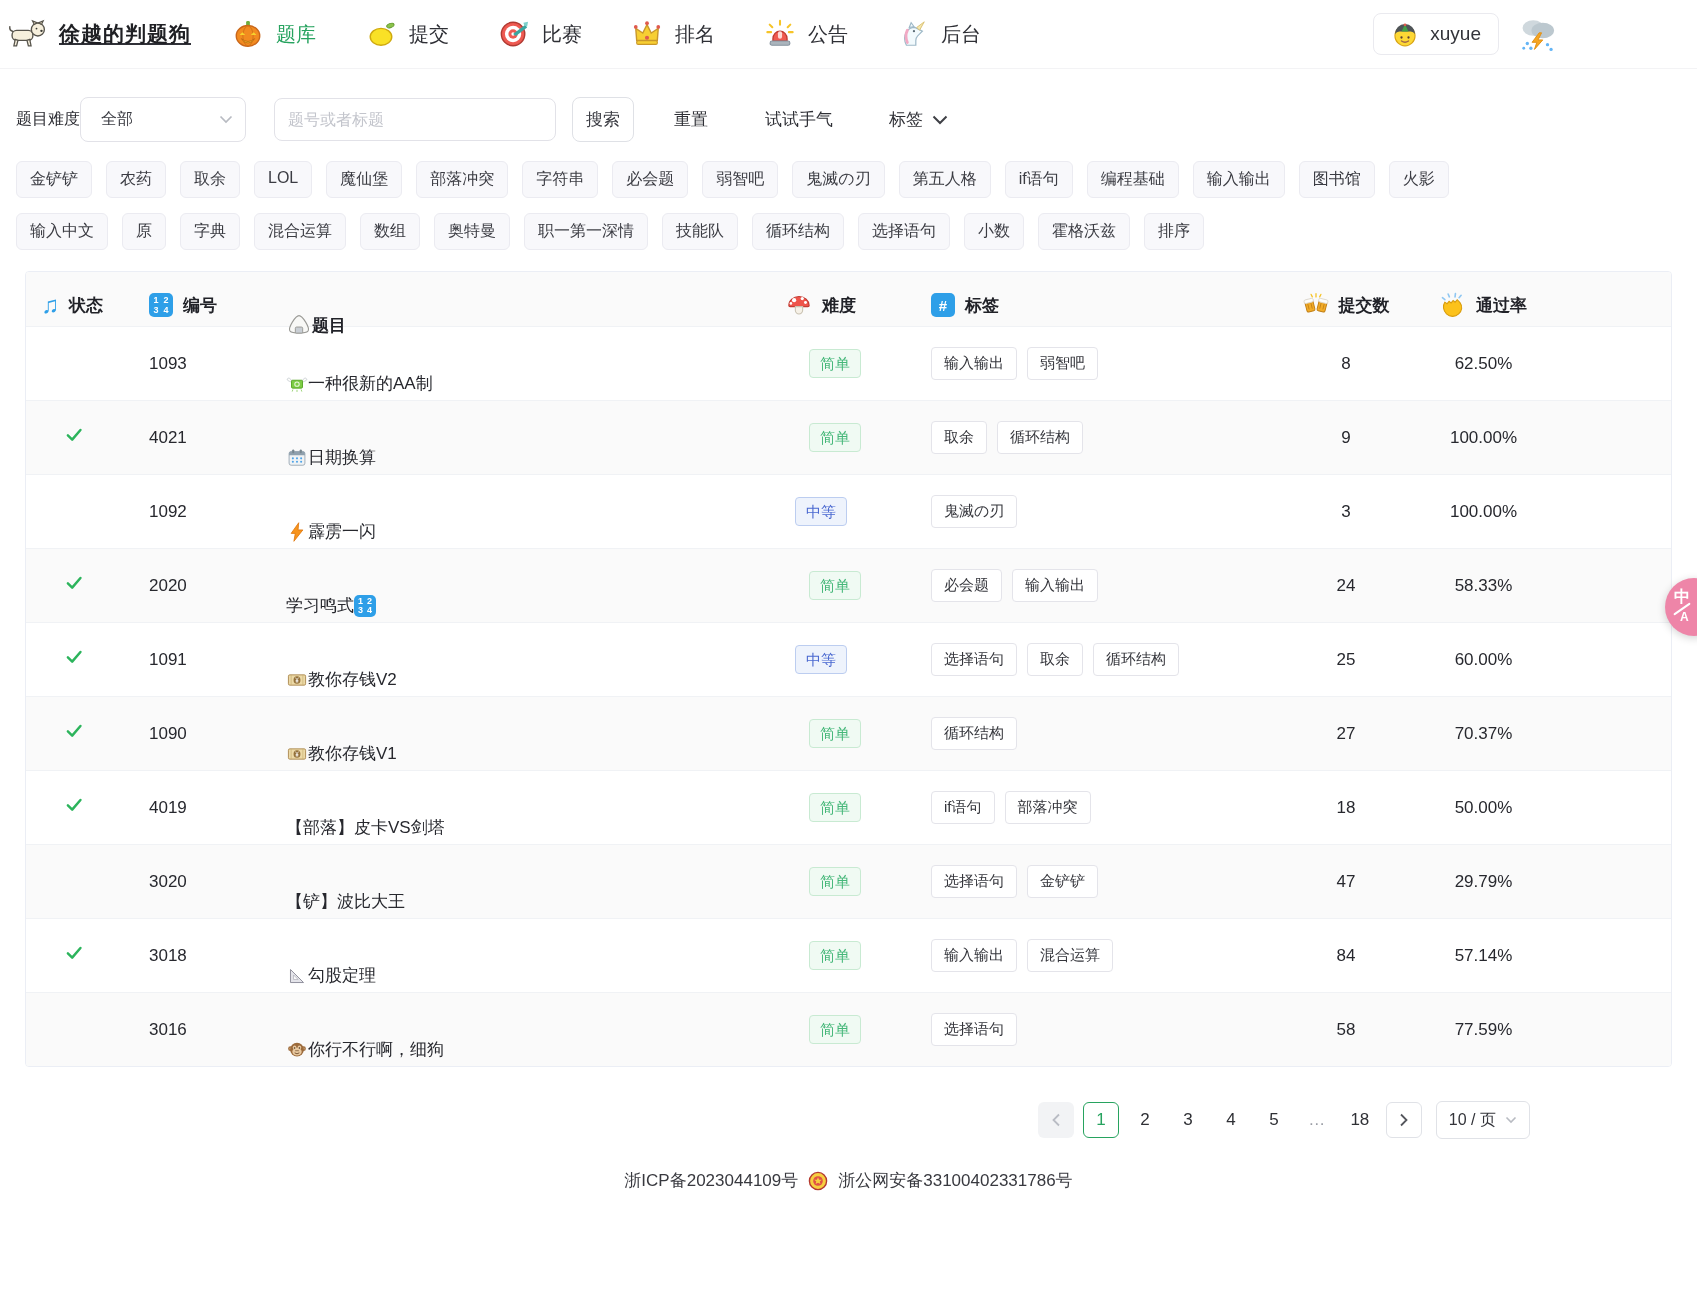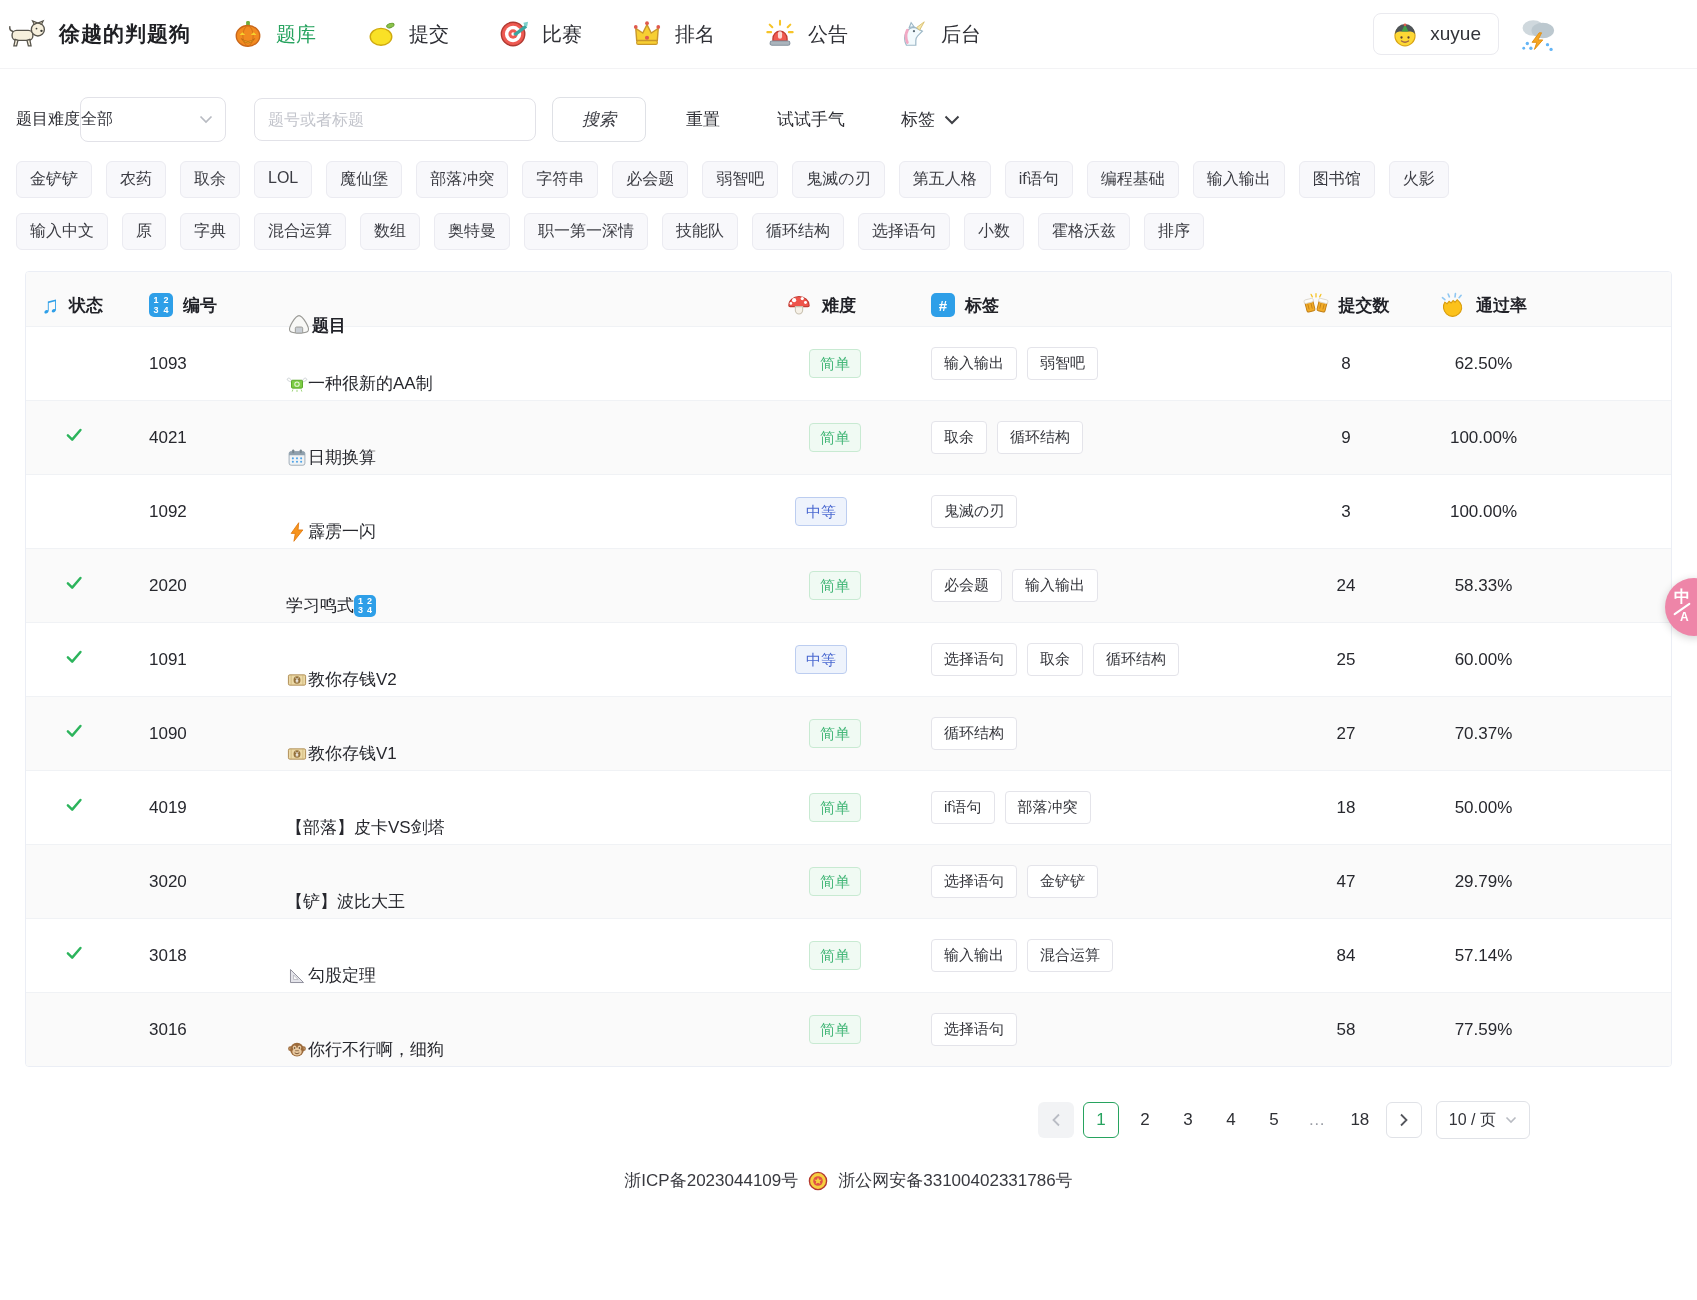--- a/index.html
+++ b/index.html
@@ -3,34 +3,34 @@
 <meta charset="utf-8">
 <style>
   html,body{margin:0;padding:0;background:#fff;}
   body{
     width:1697px;height:1300px;position:relative;overflow:hidden;
     font-family:"Liberation Sans","DejaVu Sans",sans-serif;color:#303138;
   }
   .icon{display:inline-flex;align-items:center;justify-content:center;flex:none;}
   
   .navbar{display:flex;align-items:center;height:68px;padding:0 140px 0 8px;border-bottom:1px solid #f3f3f5;}
-  .brand{display:flex;align-items:center;gap:13px;}
+  .brand{display:flex;align-items:center;gap:13px;text-decoration:underline;}
   .brand-title{font-size:21px;font-weight:bold;color:#1f2024;letter-spacing:1px;}
   .main-nav{display:flex;align-items:center;gap:50px;margin-left:42px;flex:1;}
   .nav-item{display:flex;align-items:center;gap:13px;font-size:20px;color:#2e2f35;cursor:pointer;}
   .nav-item.active .nav-label{color:var(--accent);}
   .nav-right{display:flex;align-items:center;gap:20px;}
   .user-btn{display:flex;align-items:center;gap:11px;border:1px solid #eaeaef;border-radius:8px;padding:6px 17px;font-size:19px;color:#33343a;background:#fff;cursor:pointer;}
   
   .filter-bar{display:flex;align-items:center;padding:28px 16px 0 16px;}
   .f-label{font-size:16px;color:#2c2d33;}
-  .sel{display:flex;align-items:center;justify-content:space-between;width:132px;height:43px;border:1px solid #e2e2e8;border-radius:8px;padding:0 12px 0 0;font-size:16px;color:#3a3b42;cursor:pointer;}
+  .sel{display:flex;align-items:center;justify-content:space-between;width:132px;height:43px;border:1px solid #e2e2e8;border-radius:8px;padding:0 12px 0 20px;font-size:16px;color:#3a3b42;cursor:pointer;}
   .search-input{width:254px;height:41px;border:1px solid #e2e2e8;border-radius:8px;padding:0 13px;font-size:16px;color:#3a3b42;margin-left:28px;outline:none;}
   .search-input::placeholder{color:#c3c5cc;}
-  .btn{height:45px;padding:0 29px;border:1px solid #dfe1e6;border-radius:8px;background:#fff;font-size:17px;color:#3a3b42;margin-left:16px;cursor:pointer;font-style:italic;}
+  .btn{height:45px;padding:0 13px;border:1px solid #dfe1e6;border-radius:8px;background:#fff;font-size:17px;color:#3a3b42;margin-left:16px;cursor:pointer;}
   .text-btn{border:none;background:none;font-size:17px;color:#2f3036;padding:0;cursor:pointer;}
   .tb-reset{margin-left:40px;}
   .tb-lucky{margin-left:57px;text-align:center;}
   .tags-toggle{display:flex;align-items:center;gap:9px;margin-left:56px;font-size:17px;color:#2f3036;cursor:pointer;}
   
   .chips{display:flex;flex-wrap:wrap;gap:15px 14px;padding:19px 16px 0;max-width:1500px;}
   .chip{padding:7px 13px;background:#f8f8fb;border:1px solid #ebebf1;border-radius:6px;font-size:16px;color:#3b3c43;cursor:pointer;white-space:nowrap;}
   
   .table-wrap{margin:21px 25px 0;border:1px solid #ebeef5;border-radius:4px;overflow:hidden;}
   .trow{display:grid;grid-template-columns:110px 135px 475px 150px 375px 150px 125px 1fr;align-items:center;}

